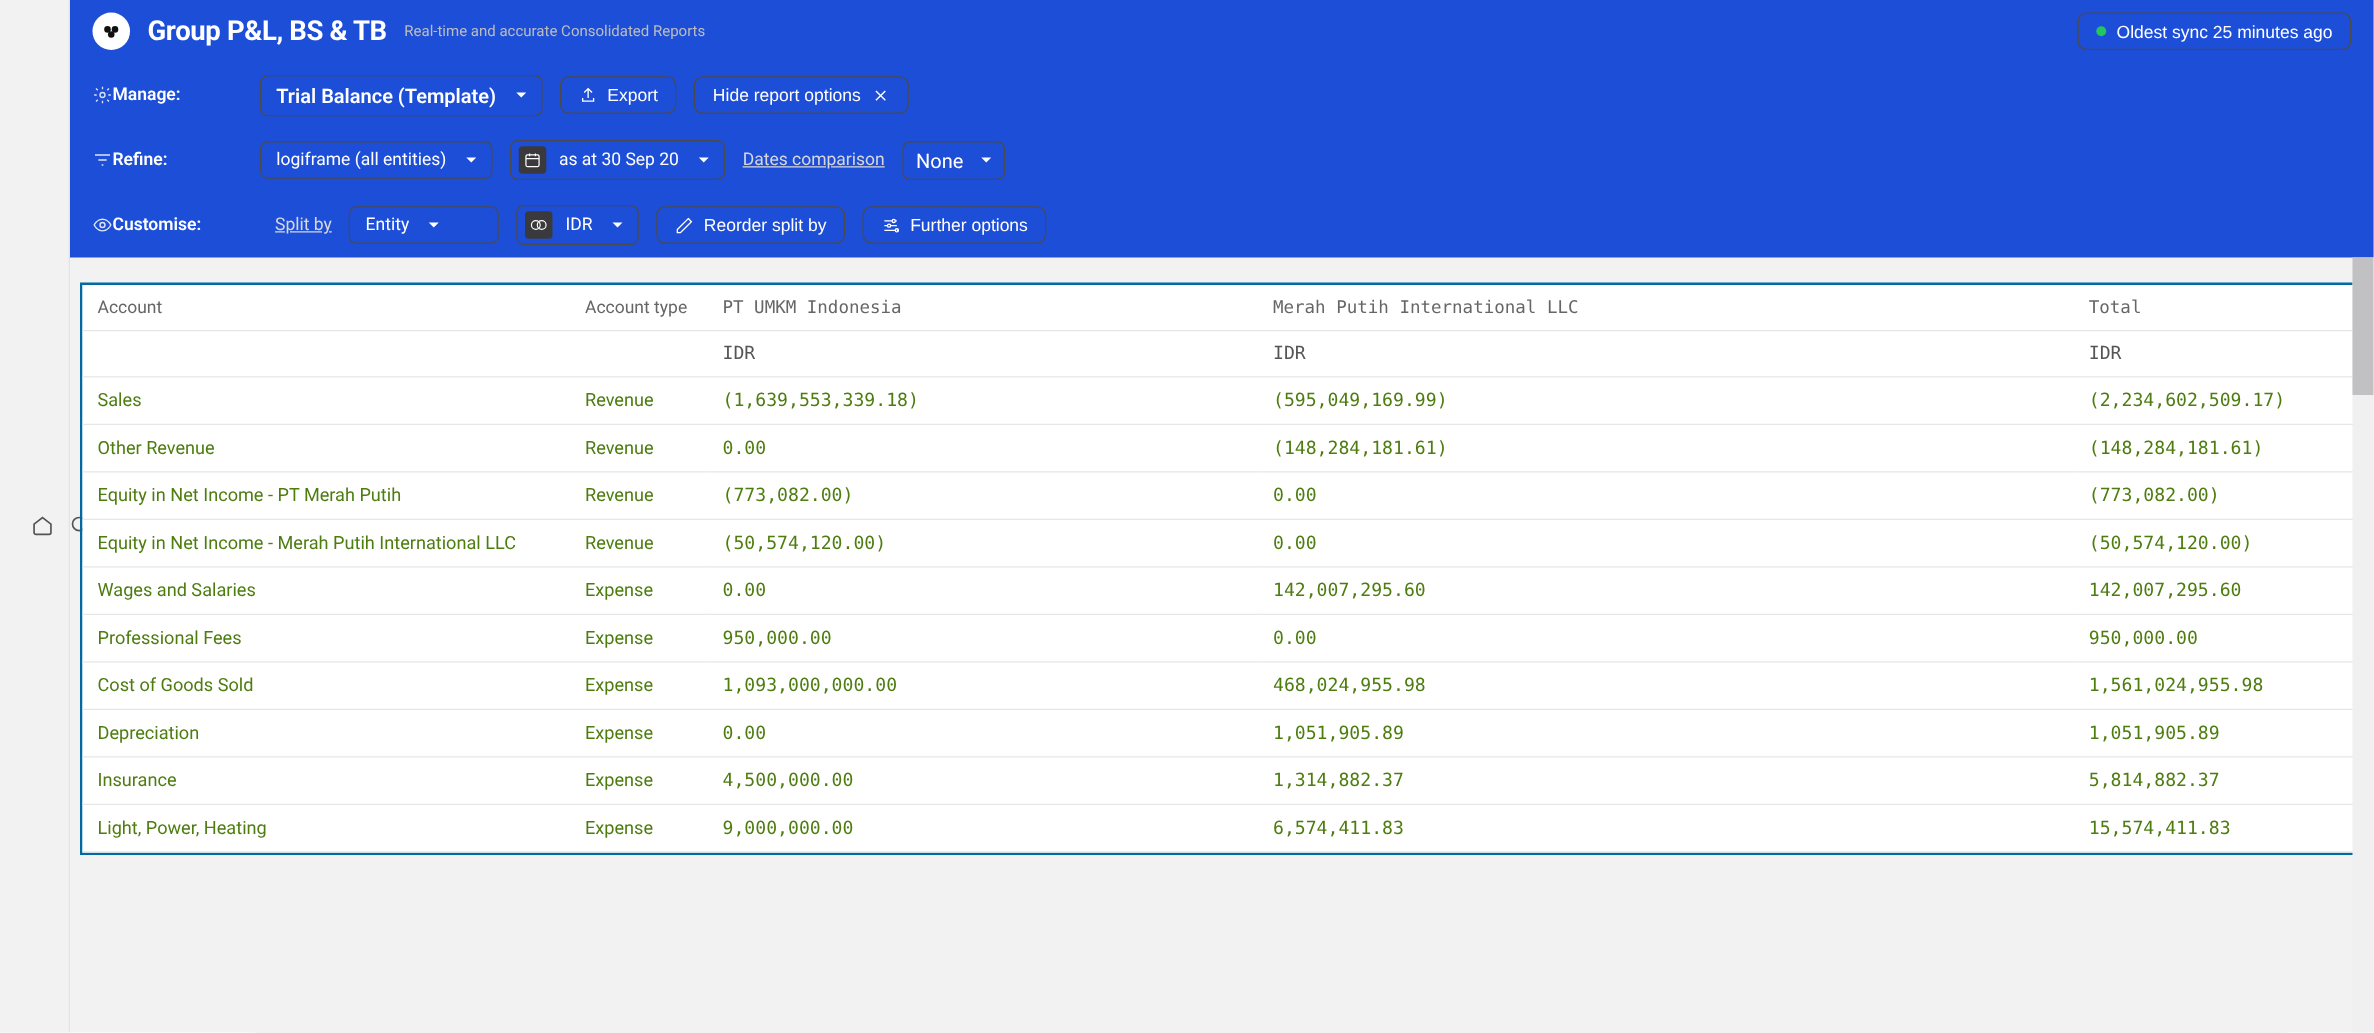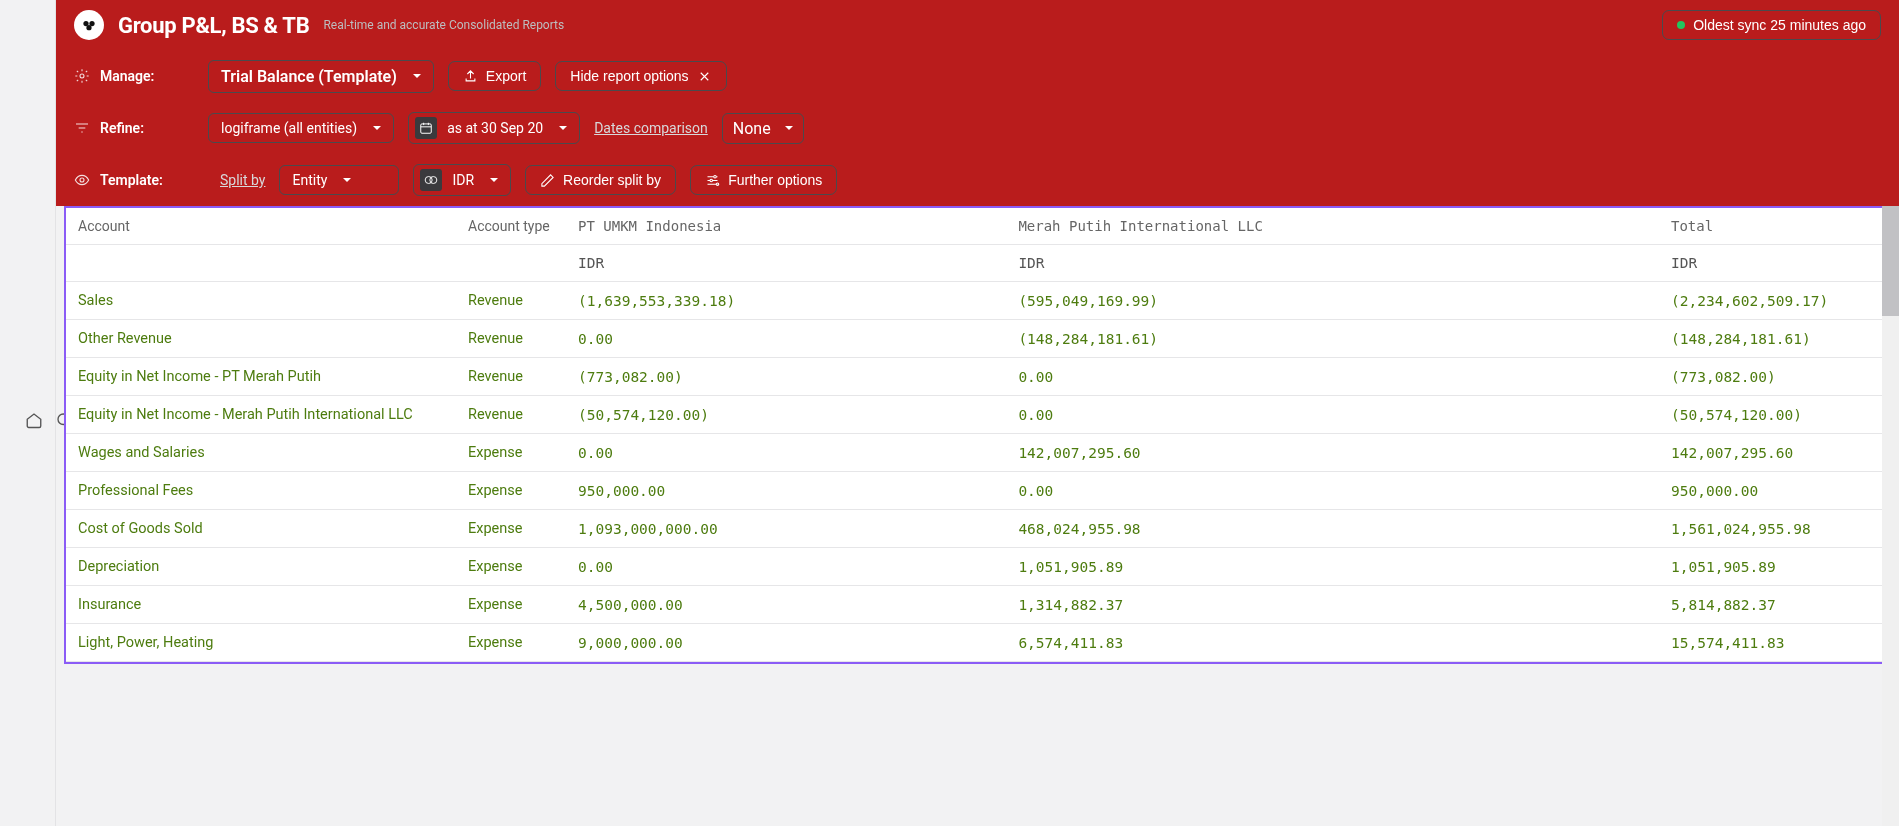--- a/index.html
+++ b/index.html
@@ -7,45 +7,45 @@
 .app{display:flex;height:826px;width:1899px;}
 .sidebar{width:56px;background:#f2f2f3;border-right:1px solid #e3e3e5;display:flex;flex-direction:row;align-items:center;padding-top:14px;gap:6px;padding-left:19px;}
 .sidebar .logo{width:28px;height:28px;display:flex;align-items:center;justify-content:center;color:#111;margin-bottom:10px;}
 .side-item{width:40px;height:32px;border-radius:8px;display:flex;align-items:center;justify-content:center;color:#555;font-size:13px;cursor:pointer;}
 .side-item.active{background:#dedee1;color:#111;}
 .side-item svg{width:18px;height:18px;}
 .side-text{font-size:13px;font-weight:500;}
 .side-spacer{flex:1;}
 .avatar{width:28px;height:28px;border-radius:50%;background:#6b4b3a;margin-bottom:12px;background-image:radial-gradient(circle at 50% 35%,#a57d63 35%,#3a2a20 36%);}
 .main{flex:1;display:flex;flex-direction:column;min-width:0;}
-.blackbar{background:#b91c1c;color:#fff;padding:0 18px;}
+.blackbar{background:#1d4ed8;color:#fff;padding:0 18px;}
 .titlebar{display:flex;align-items:center;height:50px;gap:14px;}
 .title-ico{width:30px;height:30px;border-radius:50%;background:#fff;display:flex;align-items:center;justify-content:center;flex-shrink:0;}
 .title-ico svg{width:18px;height:18px;}
 .pg-title{font-size:22px;font-weight:700;letter-spacing:-.3px;}
 .pg-sub{font-size:12px;color:#bdbdbf;}
 .sp{flex:1;}
 .btn{display:flex;align-items:center;gap:8px;padding:6px 14px;border:1px solid #4a4a4d;border-radius:7px;font-size:14px;color:#fff;cursor:pointer;background:transparent;}
 .btn svg{width:15px;height:15px;}
 .chev::after{content:"";display:inline-block;margin-left:8px;border:4px solid transparent;border-top-color:currentColor;position:relative;top:2px;}
 .row{display:flex;align-items:center;gap:14px;height:52px;}
-.row-label{display:flex;align-items:center;gap:10px;font-size:14px;color:#fff;font-weight:600;width:120px;}
+.row-label{display:flex;align-items:center;font-size:14px;color:#fff;font-weight:600;width:120px;}
 .row-label svg{width:16px;height:16px;opacity:.85;}
 .sel{display:flex;align-items:center;gap:8px;padding:6px 12px;border:1px solid #4a4a4d;border-radius:6px;font-size:14px;background:transparent;color:#fff;cursor:pointer;}
 .sel.bold{font-weight:600;font-size:16px;}
 .sel .pre-ico{width:22px;height:22px;background:#3a3a3d;border-radius:3px;display:flex;align-items:center;justify-content:center;margin:-2px 2px -2px -6px;}
 .sel .pre-ico svg{width:14px;height:14px;}
 .save-grp{display:flex;border-radius:7px;overflow:hidden;}
 .save-btn{display:flex;align-items:center;gap:8px;padding:6px 14px;background:#1b6dff;color:#fff;font-size:14px;border:none;cursor:pointer;}
 .save-drop{width:26px;display:flex;align-items:center;justify-content:center;background:#1b6dff;border-left:1px solid rgba(255,255,255,.28);cursor:pointer;}
 .save-drop::after{content:"";border:4px solid transparent;border-top-color:#fff;margin-top:4px;}
 .plain{font-size:14px;color:#d8d8da;text-decoration:underline;}
 .sel-boxed{border:1px solid #4a4a4d;border-radius:6px;padding:5px 10px;display:flex;align-items:center;gap:6px;}
 .content{flex:1;overflow:auto;padding:0;}
-.tbl-wrap{margin:0 8px;border:2px solid #8b5cf6;}
+.tbl-wrap{margin:20px 8px;border:2px solid #0369a1;}
 table{width:100%;border-collapse:collapse;background:#fff;font-size:14.5px;}
 th,td{padding:10px 12px;border-bottom:1px solid #e6e6e8;text-align:left;font-weight:400;color:#4d7c0f;}
 th{color:#666;font-size:14px;}
 td.num,th.num{text-align:left;font-variant-numeric:tabular-nums;font-family:ui-monospace,"SF Mono",Menlo,monospace;}
 .col-acc{width:390px;}
 .col-type{width:110px;}
 .currow td{color:#555;}
 .sync-dot{width:8px;height:8px;border-radius:50%;background:#22c55e;display:inline-block;}
 .browser-scroll{position:absolute;right:0;top:0;width:17px;height:100%;background:#f0f0f0;display:flex;align-items:flex-start;justify-content:center;z-index:4;}
 .browser-scroll .thumb{width:100%;background:#c1c1c4;}
@@ -205,21 +205,21 @@
             <span>None</span>
           </div>
       </div>
 
       <div class="row" style="border-bottom:none">
         <div class="row-label" style="width:132px">
           <svg viewBox="0 0 24 24" fill="none" stroke="#fff" stroke-width="1.7">
               <path d="M2 12s3.6-7 10-7 10 7 10 7-3.6 7-10 7S2 12 2 12z"></path>
               <circle cx="12" cy="12" r="3"></circle>
             </svg>
-          <span>Template:</span>
+          <span>Customise:</span>
         </div>
         <span class="plain">Split by</span>
         <div class="sel chev" style="min-width:120px">
             <span>Entity</span>
           </div>
         <div class="sel chev">
           <span class="pre-ico">
               <svg viewBox="0 0 24 24" fill="none" stroke="#fff" stroke-width="1.6">
                 <circle cx="8" cy="12" r="6"></circle>
                 <circle cx="16" cy="12" r="6"></circle>

